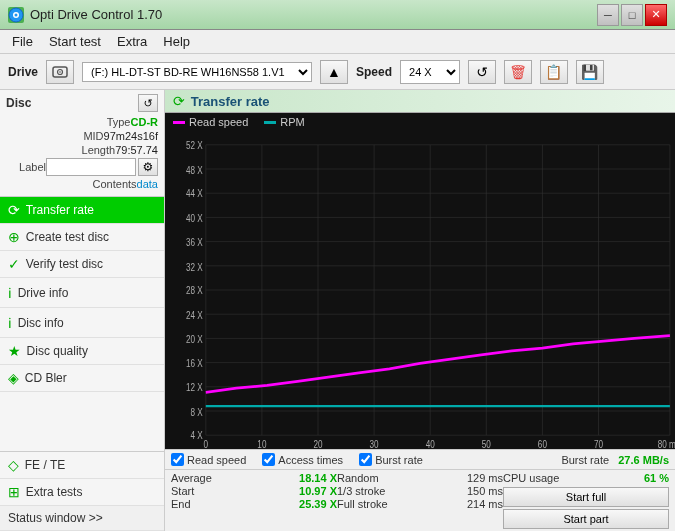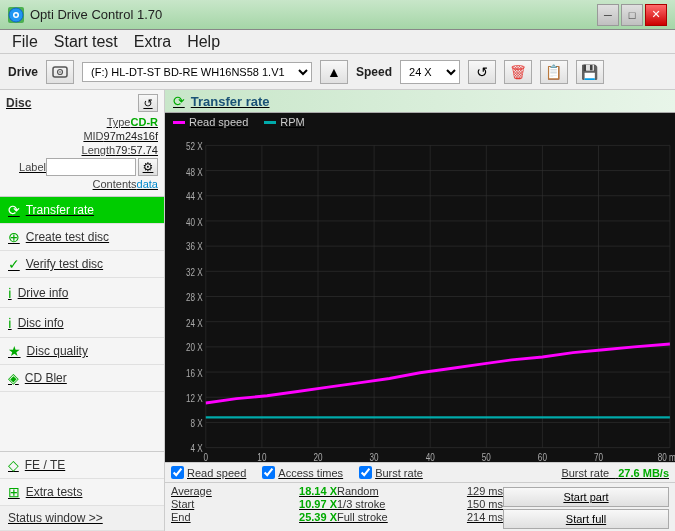--- a/index.html
+++ b/index.html
@@ -9,33 +9,33 @@
     .title-bar { background: linear-gradient(to bottom, #c8e6c9, #a5d6a7); height: 30px; display: flex; align-items: center; justify-content: space-between; padding: 0 8px; border-bottom: 1px solid #888; }
     .title-bar-left { display: flex; align-items: center; gap: 6px; }
     .title-bar-icon { width: 16px; height: 16px; background: #4caf50; border-radius: 2px; display: flex; align-items: center; justify-content: center; color: white; font-size: 10px; font-weight: bold; }
     .title-bar-text { font-size: 13px; font-weight: normal; color: #222; }
     .title-bar-controls { display: flex; gap: 2px; }
     .title-btn { width: 22px; height: 22px; border: 1px solid #999; background: linear-gradient(to bottom, #e0e0e0, #c0c0c0); cursor: pointer; display: flex; align-items: center; justify-content: center; font-size: 11px; color: #333; }
     .title-btn.close { background: linear-gradient(to bottom, #ff6b6b, #cc0000); color: white; border-color: #aa0000; }
     
     
     .menu-bar { background: #f0f0f0; height: 24px; display: flex; align-items: center; padding: 0 4px; border-bottom: 1px solid #ccc; }
-    .menu-item { padding: 2px 8px; cursor: pointer; font-size: 16px; color: #222; }
+    .menu-item { padding: 2px 8px; cursor: pointer; font-size: 13px; color: #222; }
     
     
     .drive-bar { background: #f0f0f0; height: 36px; display: flex; align-items: center; padding: 0 8px; gap: 8px; border-bottom: 1px solid #ccc; }
     .drive-label { font-size: 12px; color: #222; font-weight: bold; }
     .drive-select { height: 20px; font-size: 11px; border: 1px solid #aaa; background: white; padding: 0 4px; width: 230px; }
     .drive-icon-btn { width: 28px; height: 24px; border: 1px solid #aaa; background: linear-gradient(to bottom, #f8f8f8, #e0e0e0); display: flex; align-items: center; justify-content: center; cursor: pointer; font-size: 14px; }
     .speed-label { font-size: 12px; color: #222; font-weight: bold; }
     .speed-select { height: 24px; font-size: 11px; border: 1px solid #aaa; background: white; padding: 0 4px; width: 60px; }
     .toolbar-btn { width: 28px; height: 24px; border: 1px solid #aaa; background: linear-gradient(to bottom, #f8f8f8, #e0e0e0); display: flex; align-items: center; justify-content: center; cursor: pointer; font-size: 14px; }
     
     
-    .main-layout { display: flex; height: calc(531px - 30px - 24px - 36px); text-decoration: underline; }
+    .main-layout { display: flex; height: calc(531px - 30px - 24px - 36px); }
     
     
     .sidebar { width: 165px; background: #f5f5f5; border-right: 1px solid #ccc; display: flex; flex-direction: column; flex-shrink: 0; }
     
     
     .disc-panel { padding: 4px 6px; border-bottom: 1px solid #ccc; }
     .disc-panel-header { display: flex; align-items: center; justify-content: space-between; margin-bottom: 4px; }
     .disc-panel-title { font-size: 12px; font-weight: bold; color: #333; }
     .disc-panel-btn { width: 20px; height: 18px; border: 1px solid #aaa; background: linear-gradient(to bottom, #f8f8f8, #e0e0e0); cursor: pointer; display: flex; align-items: center; justify-content: center; font-size: 11px; }
     .disc-row { display: flex; justify-content: flex-end; align-items: center; margin: 2px 0; }
@@ -341,23 +341,27 @@
                 <span class="stat-entry-label">1/3 stroke</span>
                 <span class="stat-entry-value-ms">150 ms</span>
               </div>
               <div class="stat-entry">
                 <span class="stat-entry-label">Full stroke</span>
                 <span class="stat-entry-value-ms">214 ms</span>
               </div>
             </div>
 
             <div class="stat-col" style="position:relative;">
+              <div class="stat-entry">
+                <span class="stat-entry-label">CPU usage</span>
+                <span class="stat-entry-value">61 %</span>
+              </div>
               <div style="display:flex; flex-direction:column; gap:2px; margin-top:2px;">
+                <button class="action-btn">Start full</button>
                 <button class="action-btn">Start part</button>
-                <button class="action-btn">Start full</button>
               </div>
             </div>
           </div>
         </div>
       </div>
     </div>
 
   </div>
 </div>
 

